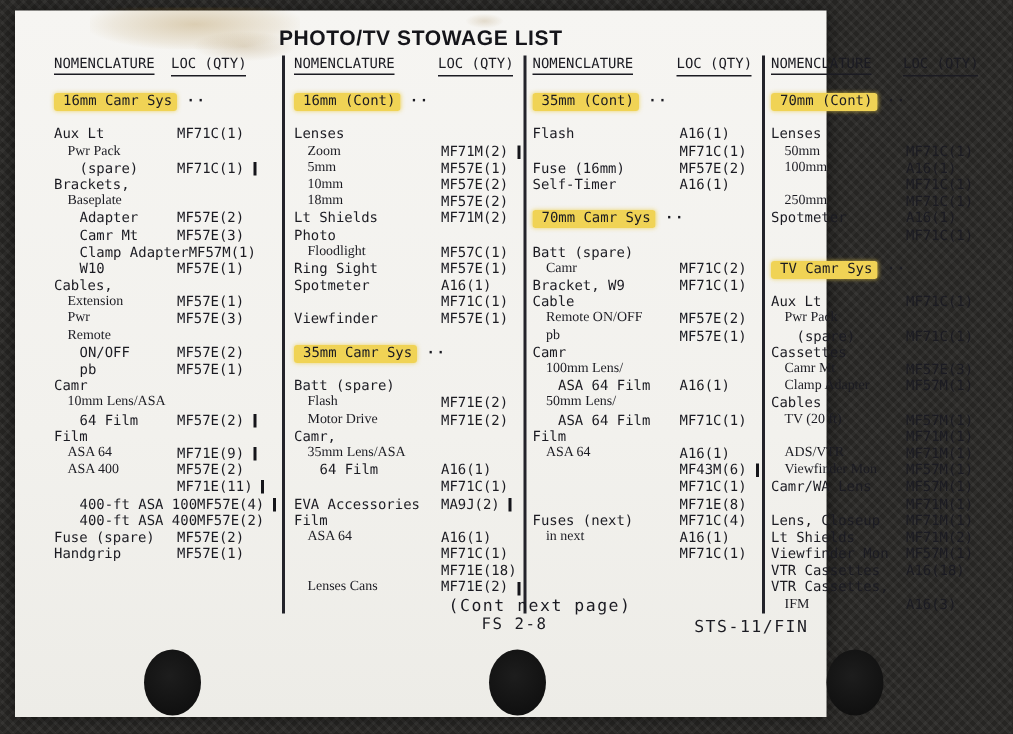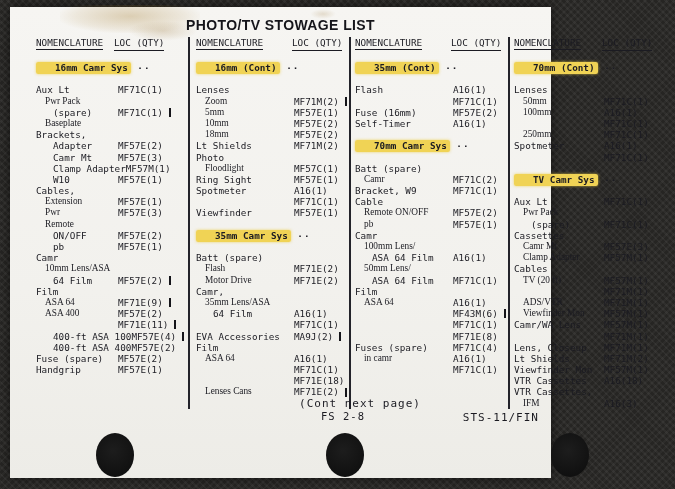--- a/index.html
+++ b/index.html
@@ -46,22 +46,22 @@
   .row{display:flex;align-items:center;height:11.2px;font-size:9.3px;line-height:11.2px;white-space:nowrap;}
   .name{flex:0 0 auto;box-sizing:border-box;white-space:pre;}
   .col[data-col="0"] .name{min-width:82px;}
   .col[data-col="1"] .name{min-width:98px;}
   .col[data-col="2"] .name{min-width:98px;}
   .col[data-col="3"] .name{min-width:90px;}
   .i1{padding-left:9px;font-family:Liberation Serif, serif;}
   .i2{padding-left:17px;}
   .loc{flex:0 0 auto;}
   .cb{display:inline-block;width:2px;height:9px;background:#15151a;margin-left:6px;}
-  .hl{background:var(--hl,#f0d355);padding:0 3px 1px 19px;border-radius:2px;
-      box-shadow:0 0 3px rgba(235,205,70,0.8);font-weight:bold;}
+  .hl{background:var(--hl,#f0d355);padding:0 3px 1px 6px;border-radius:2px;
+      box-shadow:0 0 3px rgba(235,205,70,0.8);}
   .dots{font-weight:bold;letter-spacing:1px;}
   .footnote{position:absolute;top:390px;left:245px;width:210px;text-align:center;
             font-size:11px;color:#1b1b22;letter-spacing:1px;}
   .pageno{position:absolute;top:403px;left:233px;width:200px;text-align:center;
           font-size:10.5px;color:#1b1b22;letter-spacing:1px;}
   .docid{position:absolute;top:404px;right:12px;font-size:11px;color:#1b1b22;letter-spacing:1px;}
   .hole{position:absolute;top:426px;width:38px;height:44px;border-radius:50%;
         background:radial-gradient(circle at 45% 40%, #1d1d1d, #101010 75%);}
   .h1{left:86px}.h2{left:316px}.h3{left:541px}
 </style>
@@ -98,24 +98,24 @@
           </div>
           <div class="row">
             <span class="name i1">Pwr Pack</span>
           </div>
           <div class="row">
             <span class="name i2">(spare)</span>
             <span class="loc">MF71C(1)</span>
             <span class="cb"></span>
           </div>
           <div class="row">
+            <span class="name">Brackets,</span>
+          </div>
+          <div class="row">
             <span class="name i1">Baseplate</span>
-          </div>
-          <div class="row">
-            <span class="name">Brackets,</span>
           </div>
           <div class="row">
             <span class="name i2">Adapter</span>
             <span class="loc">MF57E(2)</span>
           </div>
           <div class="row">
             <span class="name i2">Camr Mt</span>
             <span class="loc">MF57E(3)</span>
           </div>
           <div class="row">
@@ -407,25 +407,25 @@
           </div>
           <div class="row">
             <span class="name"></span>
             <span class="loc">MF71C(1)</span>
           </div>
           <div class="row">
             <span class="name"></span>
             <span class="loc">MF71E(8)</span>
           </div>
           <div class="row">
-            <span class="name">Fuses (spare)</span>
+            <span class="name">Fuses (next)</span>
             <span class="loc">MF71C(4)</span>
           </div>
           <div class="row">
-            <span class="name i1">in camr</span>
+            <span class="name i1">in next</span>
             <span class="loc">A16(1)</span>
           </div>
           <div class="row">
             <span class="name"></span>
             <span class="loc">MF71C(1)</span>
           </div>
         </div>
     </div>
 
     <div class="col" data-col="3">

